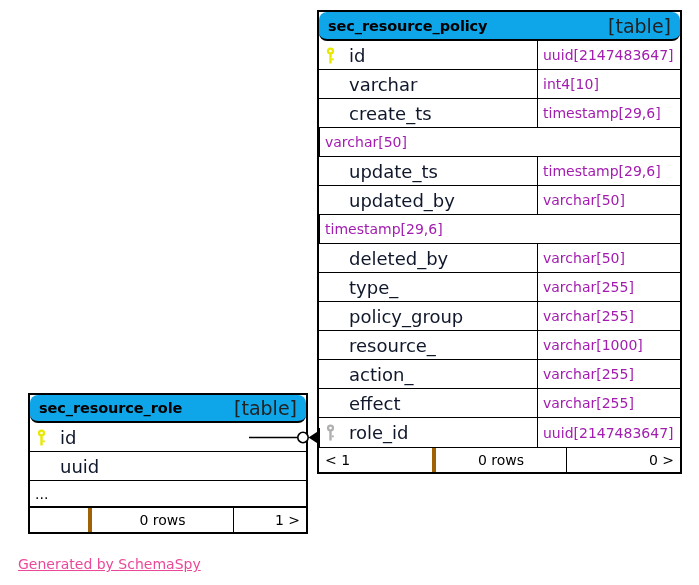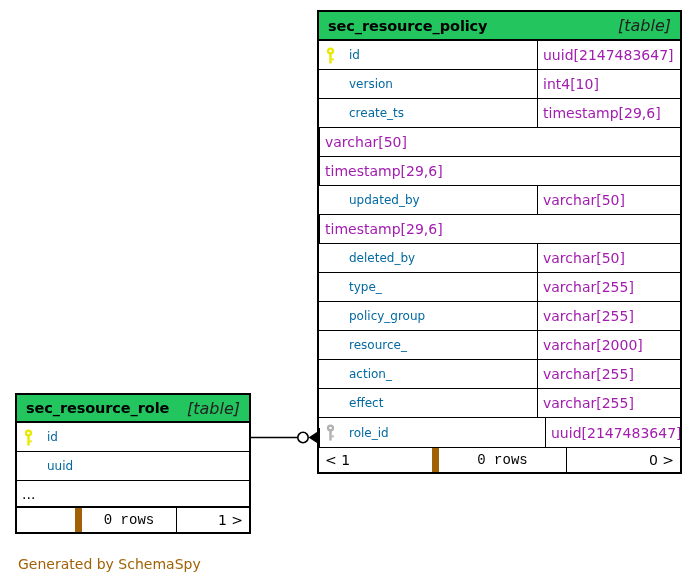--- a/index.html
+++ b/index.html
@@ -26,73 +26,73 @@
     box-sizing: border-box;
     border: 2px solid #000000;
     background: #ffffff;
   }
 
   .entity-header {
     display: flex;
     align-items: center;
     justify-content: space-between;
     box-sizing: border-box;
-    background: #22c55e;
+    background: #0ea5e9;
     border-bottom: 2px solid #000000;
     padding: 0 9px;
     height: 29px;
+    border-radius: 8px;
   }
   .entity-title {
     font-size: 14.5px;
     font-weight: bold;
     color: #000000;
     letter-spacing: -0.1px;
     white-space: nowrap;
   }
   .entity-type {
-    font-size: 16px;
+    font-size: 19px;
     color: #222222;
     white-space: nowrap;
-    font-style: italic;
   }
 
   .entity-rows {
     display: flex;
     flex-direction: column;
   }
 
   .row {
     display: flex;
     align-items: stretch;
     height: 29px;
     border-bottom: 1px solid #000000;
     box-sizing: border-box;
   }
-  .row:last-child { border-bottom: none; gap: 8px; }
+  .row:last-child { border-bottom: none; }
 
   .cell-name {
     display: flex;
     align-items: center;
     box-sizing: border-box;
     padding-left: 7px;
     flex: 0 0 auto;
   }
   .cell-type {
     display: flex;
     align-items: center;
     box-sizing: border-box;
     border-left: 1px solid #000000;
     padding-left: 5px;
     flex: 1 1 auto;
     overflow: hidden;
   }
 
   .col-name-text {
-    font-size: 12px;
-    color: #0369a1;
+    font-size: 18px;
+    color: #0f172a;
     white-space: nowrap;
   }
   .col-type-text {
     font-size: 14px;
     color: #a21caf;
     white-space: nowrap;
   }
 
   
   .key-slot {
@@ -128,39 +128,39 @@
   }
   .foot-cell {
     display: flex;
     align-items: center;
     box-sizing: border-box;
     font-size: 14px;
     color: #000000;
     white-space: nowrap;
   }
   .foot-left   { justify-content: flex-start; padding-left: 6px; }
-  .foot-center { justify-content: center; border-left: 7px solid #a16207; border-right: 1px solid #000000; font-family: Liberation Mono, monospace; }
+  .foot-center { justify-content: center; border-left: 4px solid #a16207; border-right: 1px solid #000000; }
   .foot-right  { justify-content: flex-end; padding-right: 6px; }
 
   
   #entity-policy {
     left: 317px;
     top: 10px;
     width: 365px;
   }
   #entity-policy .cell-name { flex: 0 0 218px; width: 218px; }
 
   #entity-policy .foot-left   { flex: 0 0 113px; }
   #entity-policy .foot-center { flex: 1 1 auto; }
   #entity-policy .foot-right  { flex: 0 0 113px; }
 
   #entity-role {
-    left: 15px;
+    left: 28px;
     top: 393px;
-    width: 236px;
+    width: 280px;
   }
   #entity-role .cell-name { flex: 1 1 auto; }
   #entity-role .entity-header { height: 28px; }
 
   #entity-role .foot-left   { flex: 0 0 58px; }
   #entity-role .foot-center { flex: 1 1 auto; }
   #entity-role .foot-right  { flex: 0 0 72px; }
 
   
   .connector {
@@ -170,22 +170,23 @@
     width: 72px;
     height: 28px;
   }
 
   
   .generated-by {
     position: absolute;
     left: 18px;
     top: 556px;
     font-size: 14px;
-    color: #a16207;
-    white-space: nowrap;
+    color: #ec4899;
+    white-space: nowrap;
+    text-decoration: underline;
   }
 </style>
 </head>
 <body>
 
 <div class="erd-canvas">
 
   <div class="entity" id="entity-policy">
 
     <div class="entity-header">
@@ -208,21 +209,21 @@
           <span class="col-name-text">id</span>
         </div>
         <div class="cell-type">
           <span class="col-type-text">uuid[2147483647]</span>
         </div>
       </div>
 
       <div class="row">
         <div class="cell-name">
           <span class="key-slot"></span>
-          <span class="col-name-text">version</span>
+          <span class="col-name-text">varchar</span>
         </div>
         <div class="cell-type">
           <span class="col-type-text">int4[10]</span>
         </div>
       </div>
 
       <div class="row">
         <div class="cell-name">
           <span class="key-slot"></span>
           <span class="col-name-text">create_ts</span>
@@ -232,20 +233,24 @@
         </div>
       </div>
 
       <div class="row">
         <div class="cell-type">
           <span class="col-type-text">varchar[50]</span>
         </div>
       </div>
 
       <div class="row">
+        <div class="cell-name">
+          <span class="key-slot"></span>
+          <span class="col-name-text">update_ts</span>
+        </div>
         <div class="cell-type">
           <span class="col-type-text">timestamp[29,6]</span>
         </div>
       </div>
 
       <div class="row">
         <div class="cell-name">
           <span class="key-slot"></span>
           <span class="col-name-text">updated_by</span>
         </div>
@@ -289,21 +294,21 @@
           <span class="col-type-text">varchar[255]</span>
         </div>
       </div>
 
       <div class="row">
         <div class="cell-name">
           <span class="key-slot"></span>
           <span class="col-name-text">resource_</span>
         </div>
         <div class="cell-type">
-          <span class="col-type-text">varchar[2000]</span>
+          <span class="col-type-text">varchar[1000]</span>
         </div>
       </div>
 
       <div class="row">
         <div class="cell-name">
           <span class="key-slot"></span>
           <span class="col-name-text">action_</span>
         </div>
         <div class="cell-type">
           <span class="col-type-text">varchar[255]</span>

